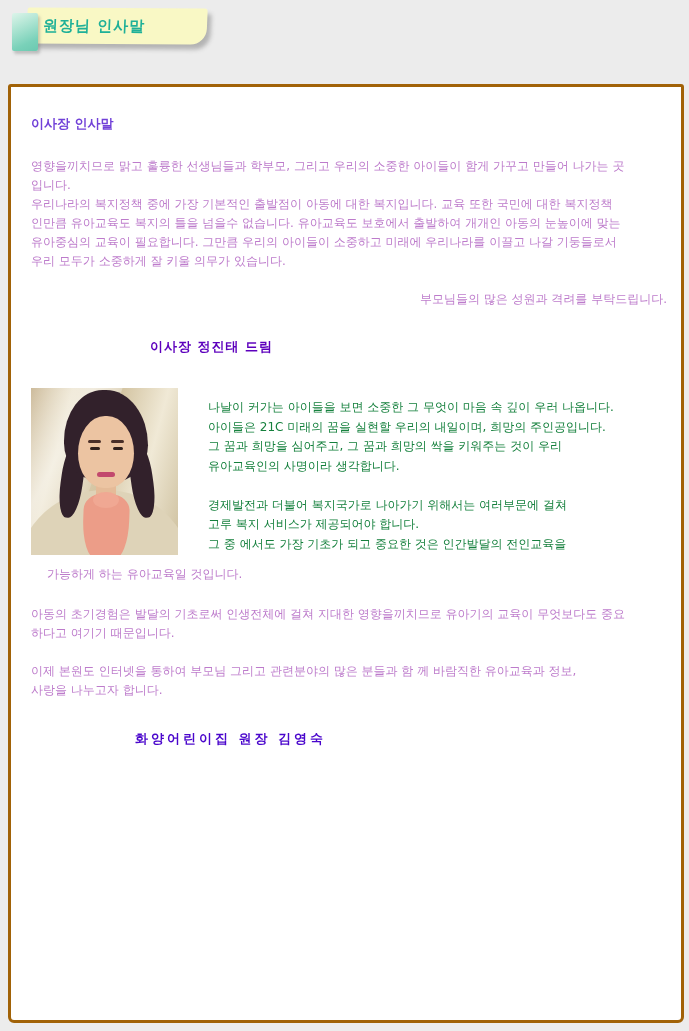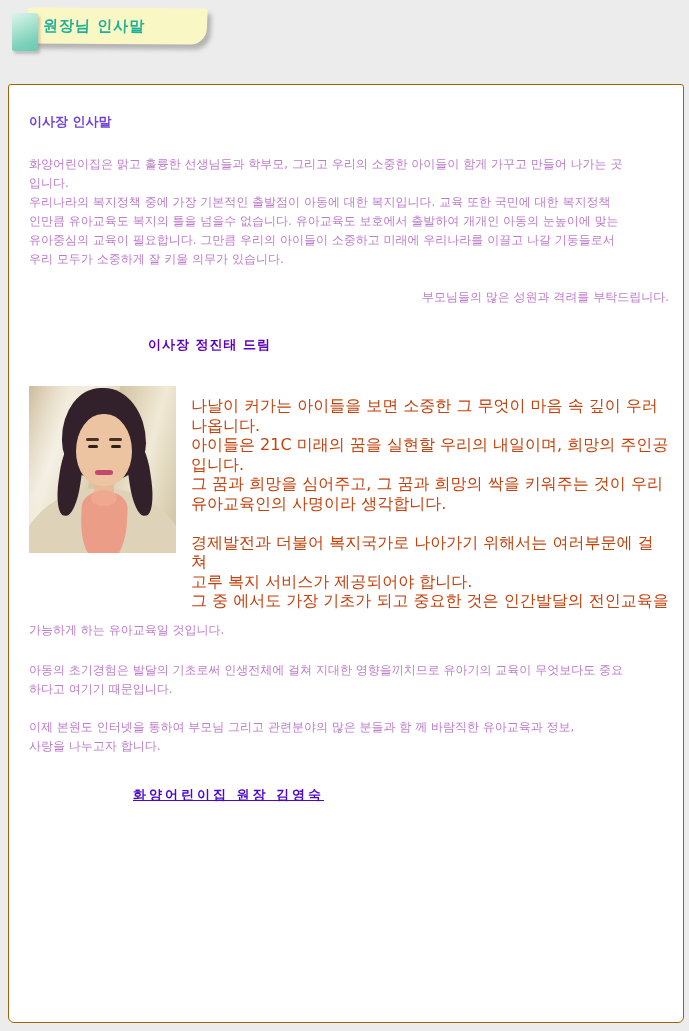--- a/index.html
+++ b/index.html
@@ -34,21 +34,21 @@
     border-radius: 2px;
     box-shadow: 2px 3px 3px rgba(110,110,110,0.35);
   }
 
   
   .panel {
     position: absolute; left: 8px; top: 84px;
     width: 676px; height: 939px;
     box-sizing: border-box;
     background: #ffffff;
-    border: 1px solid #a16207;
+    border: 3px solid #a16207;
     border-radius: 3px 3px 6px 6px;
     padding: 28px 14px 0 20px;
     overflow: hidden;
   }
 
   .heading {
     font-size: 13px; font-weight: bold; color: #7141d8;
     margin: 0 0 24px 0;
   }
 
@@ -113,49 +113,49 @@
     background: #ec9d88;
     border-radius: 40% 40% 30% 30% / 25% 25% 60% 60%;
     transform: rotate(2deg);
   }
   .photo .scarf-knot {
     left: 62px; top: 104px; width: 26px; height: 16px;
     background: #f0a893; border-radius: 50%;
   }
 
   .message {
-    padding: 10px 0 0 15px;
-    font-size: 16px; line-height: 19.5px; color: #c2410c;
+    padding: 10px 0 0 30px;
+    font-size: 12px; line-height: 19.5px; color: #15803d;
     white-space: pre-line;
   }
   .wrap-line {
     font-size: 12px; line-height: 19px; color: #bd7bcb;
-    margin: 10px 0 21px 0;
+    margin: 10px 0 21px 16px;
   }
 
   .sig-director {
     font-size: 13px; font-weight: bold; color: #4a06cc;
-    margin: 30px 0 0 104px; letter-spacing: 3px; text-decoration: underline;
+    margin: 30px 0 0 104px; letter-spacing: 3px;
   }
 </style>
 </head>
 <body>
 
 <div class="banner">
   <div class="banner-note">
     <span class="banner-label">원장님 인사말</span>
   </div>
   <div class="banner-accent"></div>
 </div>
 
 <div class="panel">
 
   <div class="heading">이사장 인사말</div>
 
-  <div class="p">화양어린이집은 맑고 훌륭한 선생님들과 학부모, 그리고 우리의 소중한 아이들이 함게 가꾸고 만들어 나가는 곳
+  <div class="p">영향을끼치므로 맑고 훌륭한 선생님들과 학부모, 그리고 우리의 소중한 아이들이 함게 가꾸고 만들어 나가는 곳
 입니다.
  우리나라의  복지정책 중에 가장 기본적인 출발점이  아동에 대한 복지입니다.  교육 또한 국민에 대한 복지정책
 인만큼 유아교육도 복지의 틀을 넘을수 없습니다. 유아교육도 보호에서 출발하여 개개인 아동의 눈높이에 맞는
 유아중심의 교육이 필요합니다. 그만큼 우리의 아이들이 소중하고  미래에 우리나라를 이끌고 나갈  기둥들로서
 우리 모두가 소중하게 잘 키울 의무가 있습니다.</div>
 
 
   <div class="p p-tight">부모님들의 많은 성원과 격려를 부탁드립니다.</div>
 
   <div class="sig-chairman">이사장  정진태 드림</div>

